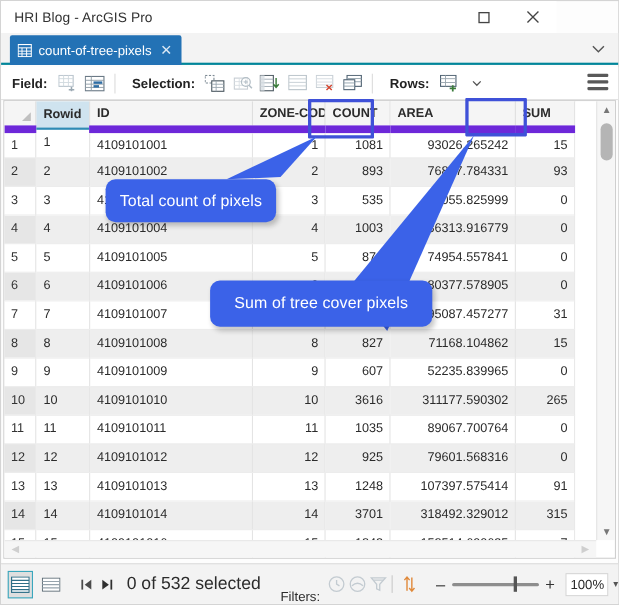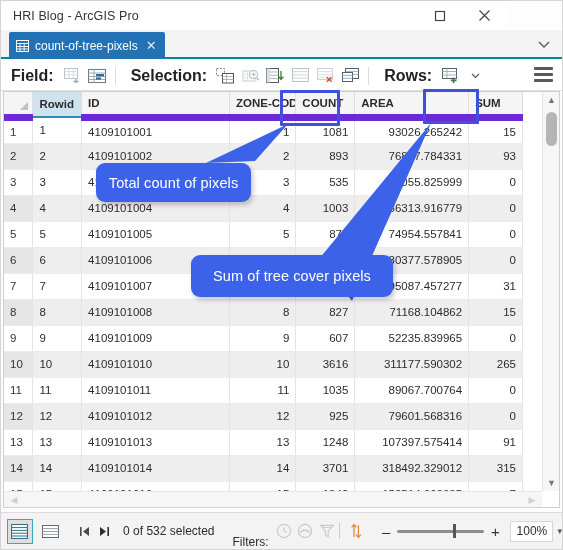--- a/index.html
+++ b/index.html
@@ -21,21 +21,21 @@
   
   .tabstrip{position:absolute;left:0;top:29px;width:561px;height:29px;background:#f3f3f3;border-bottom:2px solid #00869a;box-sizing:border-box;}
   .tab{position:absolute;left:8px;top:2px;height:27px;background:#2372b5;color:#fff;display:flex;align-items:center;padding:0 8px 0 7px;border-radius:2px 2px 0 0;box-sizing:border-box;}
   .tab-icon{width:13px;height:12px;margin-right:6px;display:block;}
   .tab-label{font-size:12px;white-space:nowrap;}
   .tab-close{margin-left:8px;font-size:13px;line-height:1;color:#dce9f5;}
   .chev-down{position:absolute;right:10px;top:6px;width:16px;height:16px;color:#555;}
 
   
   .toolbar{position:absolute;left:0;top:60px;width:561px;height:30px;background:#ffffff;border-bottom:1px solid #e2e2e2;box-sizing:border-box;display:flex;align-items:center;}
-  .tb-label{font-size:16px;font-weight:bold;color:#222;margin:0 6px 0 10px;}
+  .tb-label{font-size:12px;font-weight:bold;color:#222;margin:0 6px 0 10px;}
   .tb-btn{width:23px;height:22px;display:flex;align-items:center;justify-content:center;margin:0 1px;}
   .tb-sep{width:1px;height:18px;background:#dcdcdc;margin:0 5px;}
   .hamburger{position:absolute;right:9px;top:6px;width:19px;height:15px;display:flex;flex-direction:column;justify-content:space-between;}
   .hamburger i{display:block;height:2.6px;background:#595959;border-radius:1px;}
 
   
   .tablewrap{position:absolute;left:2px;top:90px;width:557px;height:417px;background:#fff;border:1px solid #cfcfcf;box-sizing:border-box;overflow:hidden;}
   table.grid{border-collapse:collapse;width:519px;table-layout:fixed;}
   table.grid th{
     background:#f5f5f5;border-right:1px solid #dedede;border-bottom:7px solid #6d28d9;
@@ -73,21 +73,21 @@
   .hsb .harrow.r{right:2px;}
 
   
   .blankcol{position:absolute;left:519px;top:0;width:19px;height:399px;background:#ffffff;}
 
   
   .statusbar{position:absolute;left:0;bottom:0;width:561px;height:37px;background:#f3f3f3;border-top:1px solid #dcdcdc;box-sizing:border-box;display:flex;align-items:center;}
   .sb-btn{width:27px;height:23px;display:flex;align-items:center;justify-content:center;margin-left:6px;}
   .sb-btn.active{border:1px solid #3aa7bd;background:#dfdfdf;}
   .nav-btn{width:20px;height:22px;display:flex;align-items:center;justify-content:center;color:#3a3a3a;margin-left:2px;}
-  .sb-text{font-size:12px;color:#2b2b2b;margin-left:10px;white-space:nowrap;}
+  .sb-text{font-size:16px;color:#2b2b2b;margin-left:10px;white-space:nowrap;}
   .sb-filters-label{font-size:12px;color:#2b2b2b;margin-left:18px;font-weight:normal;margin-top:21px;}
   .filt-btn{width:22px;height:22px;display:flex;align-items:center;justify-content:center;margin-left:2px;}
   .mini-sep{width:1px;height:16px;background:#c9c9c9;margin:0 4px 0 3px;}
   .zoom-minus,.zoom-plus{font-size:15px;color:#333;width:16px;text-align:center;}
   .slider{position:relative;width:100px;height:14px;display:flex;align-items:center;margin:0 4px;}
   .slider .track{width:100%;height:3px;background:#8d8d8d;border-radius:2px;}
   .slider .handle{position:absolute;left:56px;top:0;width:3px;height:14px;background:#555;}
   .zoombox{width:49px;height:21px;background:#fff;border:1px solid #d6d6d6;display:flex;align-items:center;justify-content:center;font-size:12px;color:#2b2b2b;margin-left:8px;box-sizing:border-box;}
   .zoom-caret{margin-left:4px;font-size:9px;color:#555;}
 

